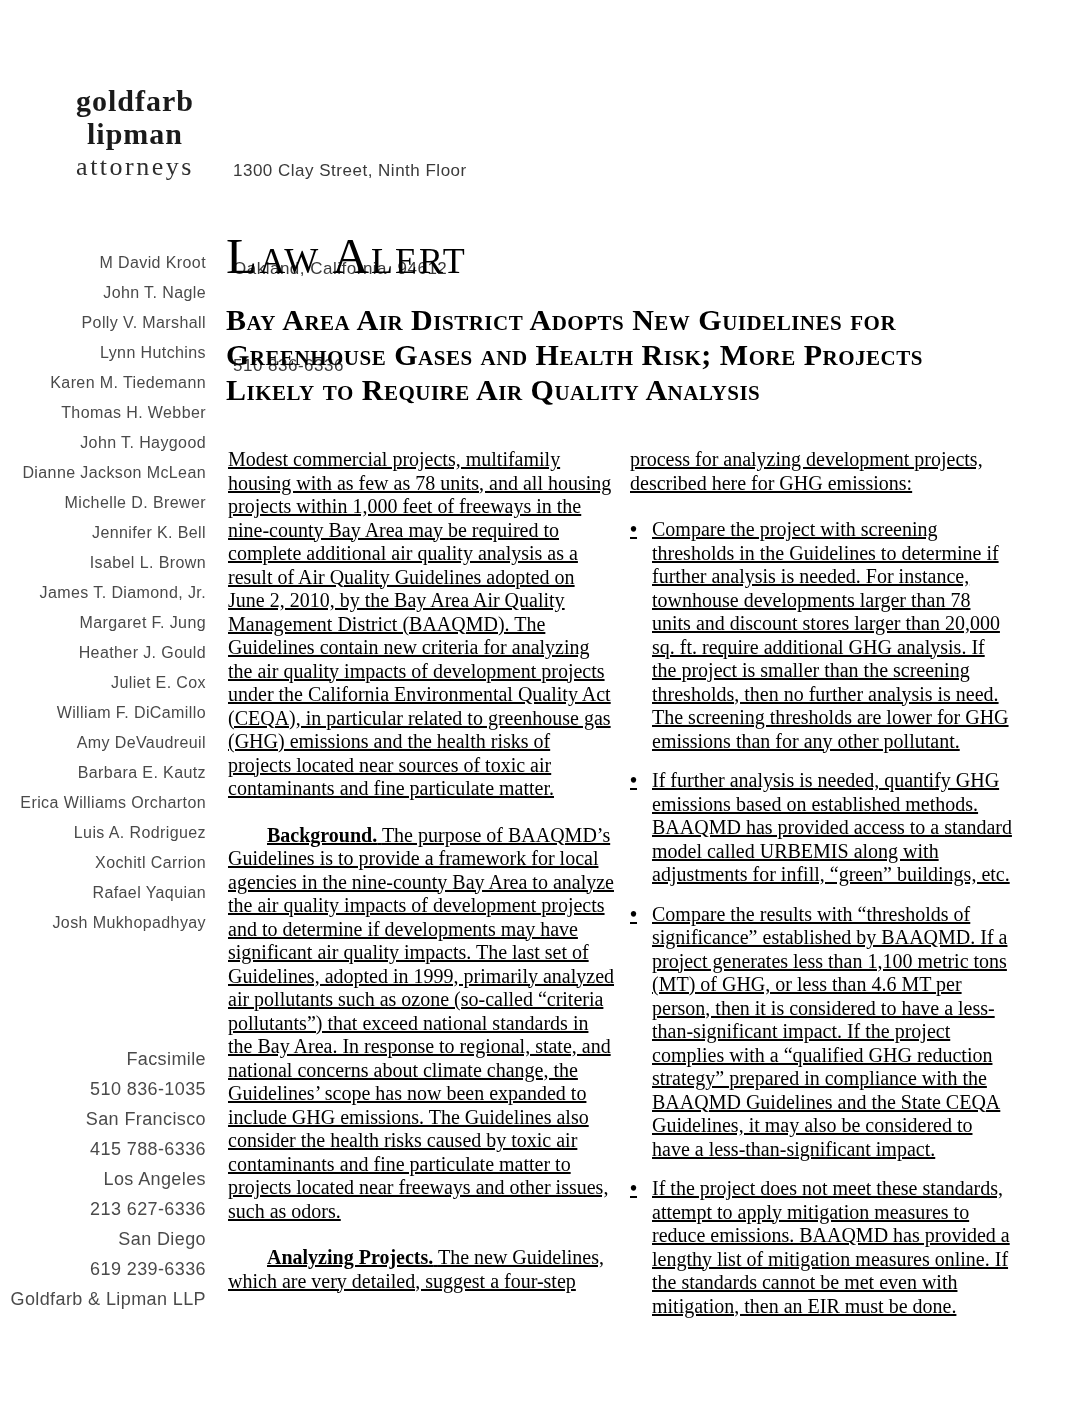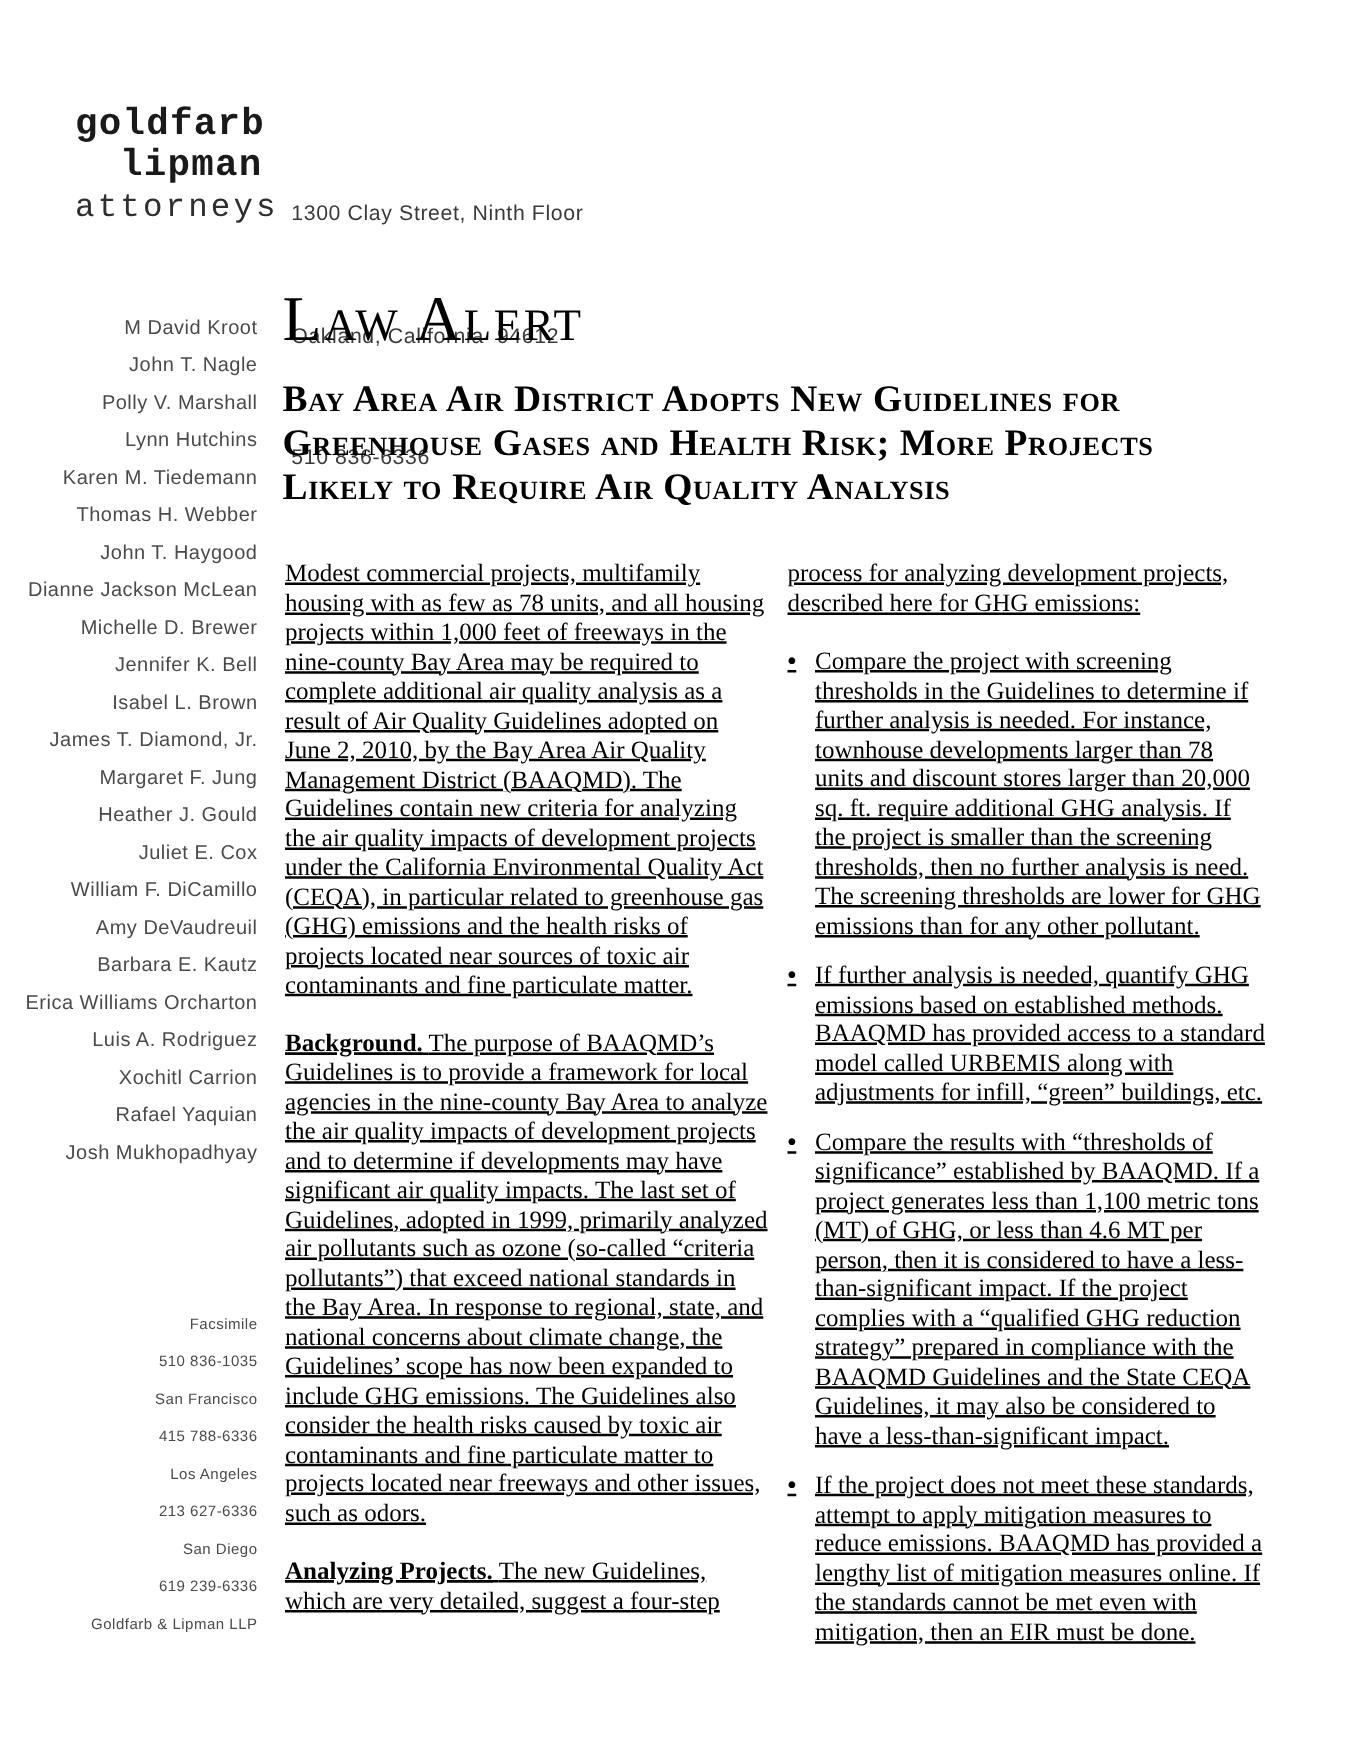--- a/index.html
+++ b/index.html
@@ -7,22 +7,22 @@
     position:relative;
     width:1088px;height:1408px;
     margin:0 auto;
     background:#ffffff;
     overflow:hidden;
     font-family:"Liberation Serif", serif;
     color:#000;
   }
 
   
-  .logo{position:absolute;left:60px;top:84px;width:150px;text-align:right;
-        font-family:Liberation Mono, monospace;color:#1a1a1a;}
+  .logo{position:absolute;left:60px;top:84px;width:150px;text-align:center;
+        font-family:Liberation Serif, serif;color:#1a1a1a;}
   .logo-l1,.logo-l2{font-size:30px;font-weight:700;line-height:33px;letter-spacing:1px;}
   .logo-l3{font-size:26px;font-weight:400;line-height:33px;letter-spacing:2.5px;color:#2e2e2e;}
 
   .address{position:absolute;left:233px;top:90px;
            font-family:"Liberation Sans", sans-serif;font-size:17px;
            line-height:32.5px;color:#3a3a3a;letter-spacing:.5px;white-space:pre;}
 
   
   .date{position:absolute;left:228px;top:201px;width:768px;text-align:right;
         font-size:24px;font-weight:700;font-variant:small-caps;letter-spacing:.5px;}
@@ -30,29 +30,29 @@
          font-size:51px;line-height:1.1;font-variant:small-caps;letter-spacing:2px;}
   .headline{position:absolute;left:226px;top:302px;width:740px;
             font-size:30px;font-weight:700;font-variant:small-caps;
             line-height:35px;letter-spacing:.5px;}
 
   
   .attorneys{position:absolute;left:0;top:248px;width:206px;text-align:right;
              font-family:"Liberation Sans", sans-serif;font-size:16px;
              line-height:30px;color:#4a4a4a;letter-spacing:.4px;}
   .contact{position:absolute;left:0;top:1044px;width:206px;text-align:right;
-           font-family:"Liberation Sans", sans-serif;font-size:12px;
+           font-family:"Liberation Sans", sans-serif;font-size:18px;
            line-height:30px;color:#4a4a4a;letter-spacing:.4px;}
 
   
   .col{position:absolute;top:448px;font-size:20px;line-height:23.5px;text-align:left;text-decoration:underline;}
   .col-left{left:228px;width:388px;}
   .col-right{left:630px;width:384px;}
   .col p{margin:0 0 23px 0;}
-  .lead{font-weight:700;text-decoration:underline;}
+  .lead{font-weight:700;text-decoration:underline;margin-left:39px;}
   .bullet-item{display:flex;margin:0 0 16px 0;}
   .marker{width:22px;flex:0 0 22px;font-weight:700;}
   .btext{flex:1;}
 
   .footer{position:absolute;left:225px;top:1412px;
           font-size:11px;font-weight:400;letter-spacing:.3px;}
 </style>
 </head>
 <body>
 

